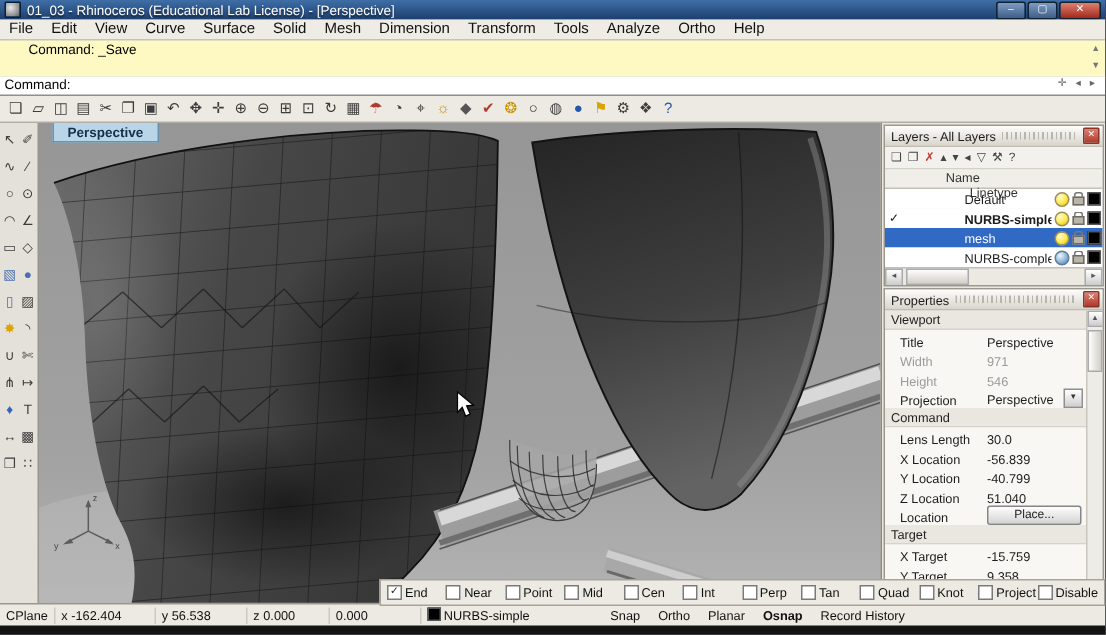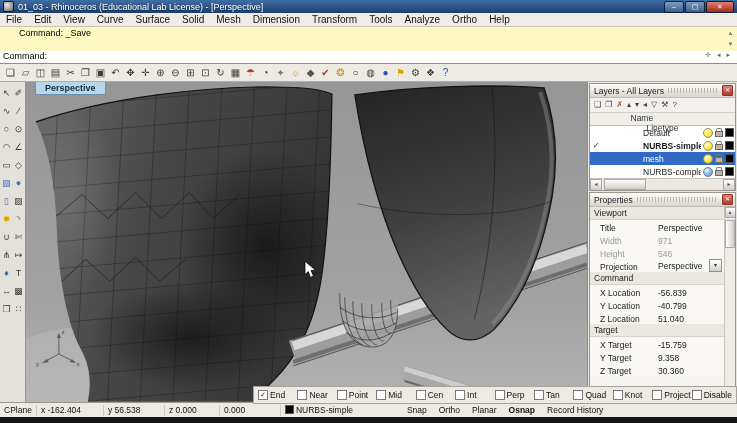--- a/index.html
+++ b/index.html
@@ -423,30 +423,38 @@
           </div>
           <div class="prow">
             <span class="plabel">Projection</span>
             <span class="pval">
               <span>Perspective</span>
               <span class="dd">▾</span>
             </span>
           </div>
           <div class="sect">Command</div>
           <div class="prow">
+            <span class="plabel">Lens Length</span>
+            <span class="pval">30.0</span>
+          </div>
+          <div class="prow">
             <span class="plabel">X Location</span>
             <span class="pval">-56.839</span>
           </div>
           <div class="prow">
             <span class="plabel">Y Location</span>
             <span class="pval">-40.799</span>
           </div>
           <div class="prow">
             <span class="plabel">Z Location</span>
             <span class="pval">51.040</span>
+          </div>
+          <div class="prow">
+            <span class="plabel">Location</span>
+            <span class="pbtn">Place...</span>
           </div>
           <div class="sect">Target</div>
           <div class="prow">
             <span class="plabel">X Target</span>
             <span class="pval">-15.759</span>
           </div>
           <div class="prow">
             <span class="plabel">Y Target</span>
             <span class="pval">9.358</span>
           </div>

